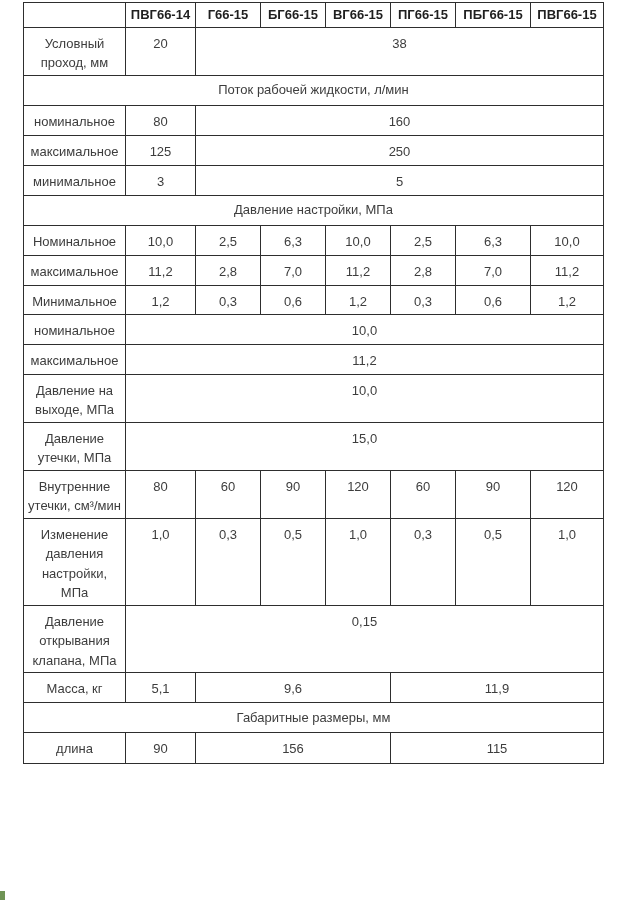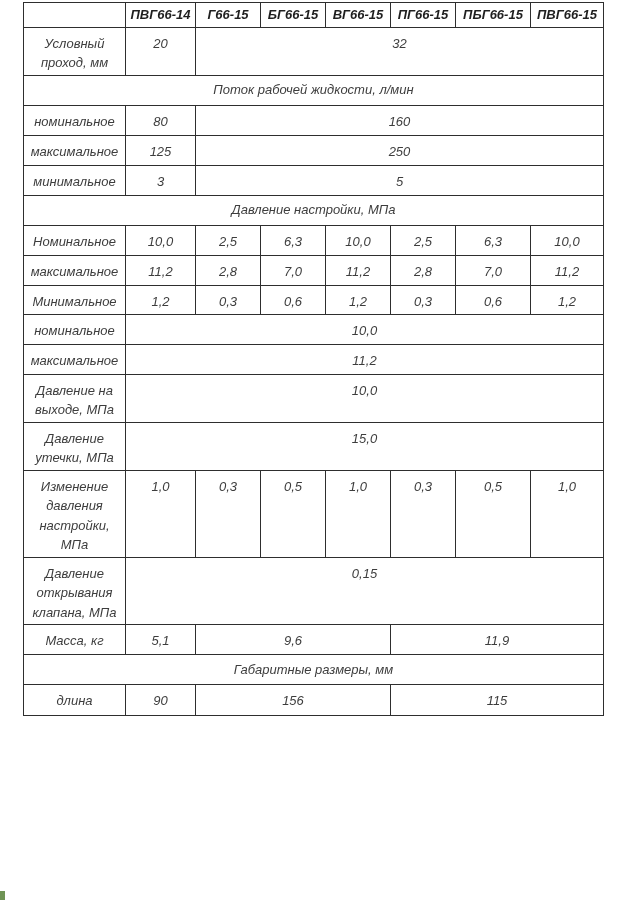--- a/index.html
+++ b/index.html
@@ -2,21 +2,21 @@
 <html><head>
 <meta charset="utf-8">
 <style>
   html, body {
     margin: 0; padding: 0;
     width: 635px; height: 900px;
     background: #ffffff;
     overflow: hidden;
     font-family: "Liberation Sans", sans-serif;
   }
-  .page { position: relative; width: 527px; height: 900px; font-style: italic; }
+  .page { position: relative; width: 527px; height: 900px; }
   table.specs {
     position: absolute; left: 23px; top: 2px;
     width: 580px;
     border-collapse: collapse;
     table-layout: fixed;
   }
   td {
     border: 1px solid #2e2e2e;
     text-align: center;
     vertical-align: top;
@@ -73,21 +73,21 @@
       <td>БГ66-15</td>
       <td>ВГ66-15</td>
       <td>ПГ66-15</td>
       <td>ПБГ66-15</td>
       <td>ПВГ66-15</td>
     </tr>
 
     <tr class="h48">
       <td>Условный проход, мм</td>
       <td>20</td>
-      <td colspan="6">32</td>
+      <td colspan="6">38</td>
     </tr>
 
     <tr class="sec h32">
       <td colspan="8">Поток рабочей жидкости, л/мин</td>
     </tr>
 
     <tr class="h32">
       <td>номинальное</td>
       <td>80</td>
       <td colspan="6">160</td>
@@ -150,20 +150,30 @@
 
     <tr class="h48">
       <td>Давление на выходе, МПа</td>
       <td colspan="7">10,0</td>
     </tr>
     <tr class="h49">
       <td>Давление утечки, МПа</td>
       <td colspan="7">15,0</td>
     </tr>
 
+    <tr class="h50">
+      <td>Внутренние утечки, см³/мин</td>
+      <td>80</td>
+      <td>60</td>
+      <td>90</td>
+      <td>120</td>
+      <td>60</td>
+      <td>90</td>
+      <td>120</td>
+    </tr>
 
     <tr class="h65">
       <td>Изменение давления настройки, МПа</td>
       <td>1,0</td>
       <td>0,3</td>
       <td>0,5</td>
       <td>1,0</td>
       <td>0,3</td>
       <td>0,5</td>
       <td>1,0</td>

